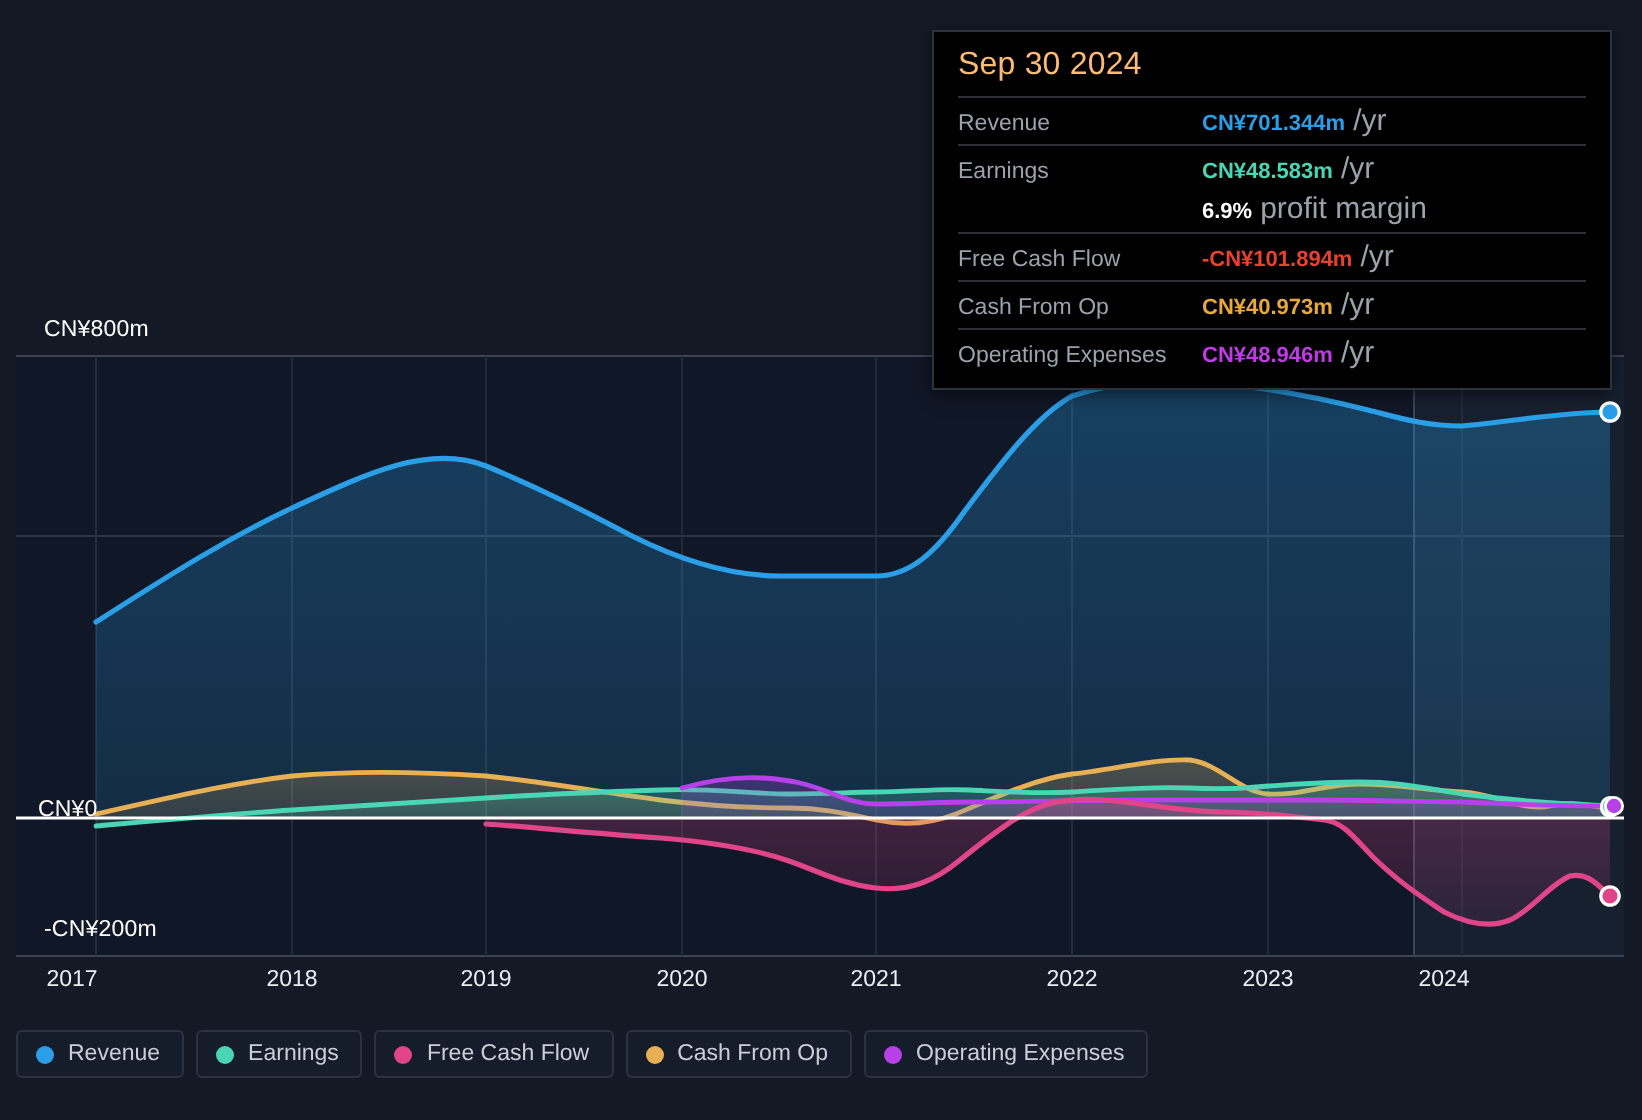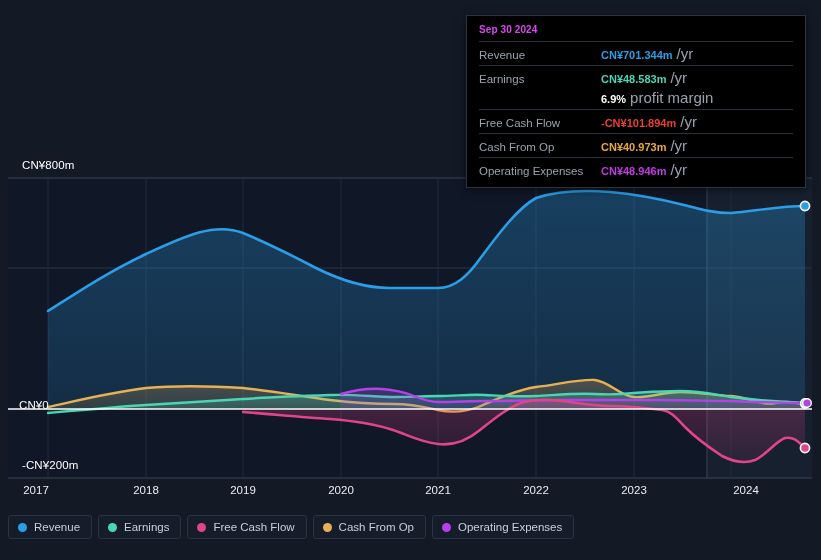--- a/index.html
+++ b/index.html
@@ -31,21 +31,21 @@
   }
 
   
   .tooltip{
     position:absolute;left:466px;top:15px;width:340px;
     background:#000000;border:1px solid #2b3240;
     box-sizing:border-box;padding:8px 12px 6px 12px;
     box-shadow:0 2px 8px rgba(0,0,0,.55);
   }
   .tt-title{
-    color:#d946ef;font-size:10px;font-weight:bold;
+    color:#fdba74;font-size:16px;font-weight:normal;
     padding-bottom:6px;letter-spacing:.1px;
   }
   .tt-row{
     display:flex;align-items:baseline;
     border-top:1px solid #2a2f3a;
     padding:3px 0 3px 0;min-height:15px;
   }
   .tt-row.no-rule{border-top:none;padding-top:0;}
   .tt-label{
     color:#9aa2ae;font-size:11.5px;width:122px;flex:0 0 122px;
@@ -201,21 +201,21 @@
     <div class="axis-label y-0">CN¥0</div>
     <div class="axis-label y-neg200">-CN¥200m</div>
 
     <div class="x-tick" style="left:36px">2017</div>
     <div class="x-tick" style="left:146px">2018</div>
     <div class="x-tick" style="left:243px">2019</div>
     <div class="x-tick" style="left:341px">2020</div>
     <div class="x-tick" style="left:438px">2021</div>
     <div class="x-tick" style="left:536px">2022</div>
     <div class="x-tick" style="left:634px">2023</div>
-    <div class="x-tick" style="left:746px">2024</div>
+    <div class="x-tick" style="left:722px">2024</div>
   </div>
 
   <div class="tooltip">
     <div class="tt-title">Sep 30 2024</div>
 
     <div class="tt-row">
       <span class="tt-label">Revenue</span>
       <span class="tt-val" style="color:#2a9fe8">CN¥701.344m</span>
       <span class="tt-unit">/yr</span>
     </div>

